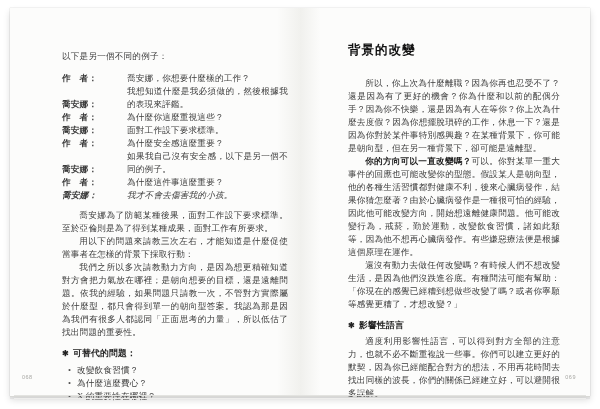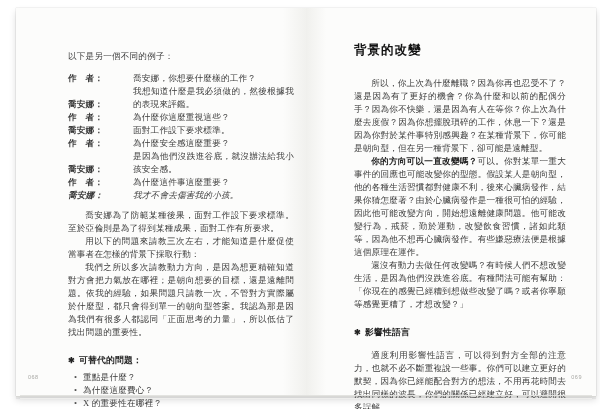--- a/index.html
+++ b/index.html
@@ -1,39 +1,39 @@
 <!DOCTYPE html>
 <html><head>
 <meta charset="utf-8">
 <style>
   html,body{margin:0;padding:0;background:#ffffff;}
   .stage{position:relative;width:600px;height:409px;background:#ffffff;overflow:hidden;
          font-family:"Liberation Serif","DejaVu Serif",serif;}
-  .book{position:absolute;left:16px;top:8px;width:580px;height:388px;display:flex;
+  .book{position:absolute;left:10px;top:8px;width:580px;height:388px;display:flex;
         background:#fbfbfa;
         box-shadow:0 1px 0 #d8d8d5, 0 3px 1px rgba(0,0,0,0.06), 0 4px 7px rgba(0,0,0,0.14), 0 0 1px rgba(0,0,0,0.25);}
   .book::after{content:"";position:absolute;left:4px;right:4px;bottom:-3px;height:2px;
         border-top:1px solid #e3e3e0;border-bottom:1px solid #eeeeec;}
   .page{position:relative;width:50%;box-sizing:border-box;color:#3b3b3b;}
   .page-left{background:linear-gradient(to right,#fcfcfb 0%,#fcfcfb 92%,#f1f1ee 100%);
         padding:42px 12px 0 52px;}
   .page-right{background:linear-gradient(to left,#fcfcfb 0%,#fcfcfb 93%,#f0f0ed 100%);
         padding:36px 30px 0 48px;}
   .body-txt{font-size:8.6px;line-height:13px;text-align:justify;letter-spacing:0.2px;}
   p{margin:0;}
   .indent{text-indent:2em;}
   .intro{margin-bottom:9px;}
   
   .dialogue{margin:4px 0 7px 0;}
   .drow{display:flex;align-items:flex-end;}
   .spk{flex:0 0 37px;font-weight:bold;white-space:nowrap;}
   .dtx{flex:1;text-align:justify;margin-left:28px;}
   .kai{font-style:italic;}
   
-  .sec{margin-top:15px;font-family:Liberation Serif, serif;
+  .sec{margin-top:8px;font-family:Liberation Serif, serif;
        font-weight:bold;font-size:8.8px;color:#222;}
   .star{display:inline-block;margin-right:4px;font-size:8px;}
   ul{list-style:none;margin:4px 0 0 0;padding:0 0 0 6px;}
   li{display:flex;line-height:13px;}
   .blt{flex:0 0 9px;color:#555;}
   .ltx{flex:1;text-align:justify;}
   
   .chap{font-family:"Liberation Sans","DejaVu Sans",sans-serif;font-weight:bold;
         font-size:12.5px;color:#111;letter-spacing:1px;margin:0 0 20px 0;}
   .lead-b{font-weight:bold;color:#222;}
@@ -67,21 +67,21 @@
         <div class="drow">
           <span class="spk">喬安娜：</span>
           <span class="dtx">面對工作設下要求標準。</span>
         </div>
         <div class="drow">
           <span class="spk">作　者：</span>
           <span class="dtx">為什麼安全感這麼重要？</span>
         </div>
         <div class="drow">
           <span class="spk">喬安娜：</span>
-          <span class="dtx">是因為他們沒跌進谷底，就沒辦法給我小孩安全感。</span>
+          <span class="dtx">如果我自己沒有安全感，以下是另一個不同的例子。</span>
         </div>
         <div class="drow">
           <span class="spk">作　者：</span>
           <span class="dtx">為什麼這件事這麼重要？</span>
         </div>
         <div class="drow kai">
           <span class="spk">喬安娜：</span>
           <span class="dtx">我才不會去傷害我的小孩。</span>
         </div>
       </div>
@@ -89,21 +89,21 @@
       <p class="indent">喬安娜為了防範某種後果，面對工作設下要求標準。至於亞倫則是為了得到某種成果，面對工作有所要求。</p>
       <p class="indent">用以下的問題來請教三次左右，才能知道是什麼促使當事者在怎樣的背景下採取行動：</p>
       <p class="indent">我們之所以多次請教動力方向，是因為想更精確知道對方會把力氣放在哪裡；是朝向想要的目標，還是遠離問題。依我的經驗，如果問題只請教一次，不管對方實際屬於什麼型，都只會得到單一的朝向型答案。我認為那是因為我們有很多人都認同「正面思考的力量」，所以低估了找出問題的重要性。</p>
 
       <div class="sec">
         <span class="star">✱</span><span>可替代的問題：</span>
       </div>
       <ul>
         <li>
           <span class="blt">•</span>
-          <span class="ltx">重點是什麼？</span>
+          <span class="ltx">改變飲食習慣？</span>
         </li>
         <li>
           <span class="blt">•</span>
           <span class="ltx">為什麼這麼費心？</span>
         </li>
         <li>
           <span class="blt">•</span>
           <span class="ltx">X 的重要性在哪裡？</span>
         </li>
 
@@ -115,19 +115,19 @@
     <div class="page page-right body-txt">
       <h1 class="chap">背景的改變</h1>
 
       <p class="indent">所以，你上次為什麼離職？因為你再也忍受不了？還是因為有了更好的機會？你為什麼和以前的配偶分手？因為你不快樂，還是因為有人在等你？你上次為什麼去度假？因為你想擺脫瑣碎的工作，休息一下？還是因為你對於某件事特別感興趣？在某種背景下，你可能是朝向型，但在另一種背景下，卻可能是遠離型。</p>
       <p class="indent"><span class="lead-b">你的方向可以一直改變嗎？</span><span>可以。你對某單一重大事件的回應也可能改變你的型態。假設某人是朝向型，他的各種生活習慣都對健康不利，後來心臟病發作，結果你猜怎麼著？由於心臟病發作是一種很可怕的經驗，因此他可能改變方向，開始想遠離健康問題。他可能改變行為，戒菸，勤於運動，改變飲食習慣，諸如此類等，因為他不想再心臟病發作。有些嫌惡療法便是根據這個原理在運作。</span></p>
       <p class="indent">還沒有動力去做任何改變嗎？有時候人們不想改變生活，是因為他們沒跌進谷底。有種問法可能有幫助：「你現在的感覺已經糟到想做些改變了嗎？或者你寧願等感覺更糟了，才想改變？」</p>
 
       <div class="sec">
         <span class="star">✱</span><span>影響性語言</span>
       </div>
-      <p class="indent" style="margin-top:10px;">適度利用影響性語言，可以得到對方全部的注意力，也就不必不斷重複說一些事。你們可以建立更好的默契，因為你已經能配合對方的想法，不用再花時間去找出同樣的波長，你們的關係已經建立好，可以避開很多誤解。</p>
+      <p class="indent" style="margin-top:3px;">適度利用影響性語言，可以得到對方全部的注意力，也就不必不斷重複說一些事。你們可以建立更好的默契，因為你已經能配合對方的想法，不用再花時間去找出同樣的波長，你們的關係已經建立好，可以避開很多誤解。</p>
 
       <span class="pnum pnum-r">069</span>
     </div>
 
   </div>
 </div>
 
 </body></html>

